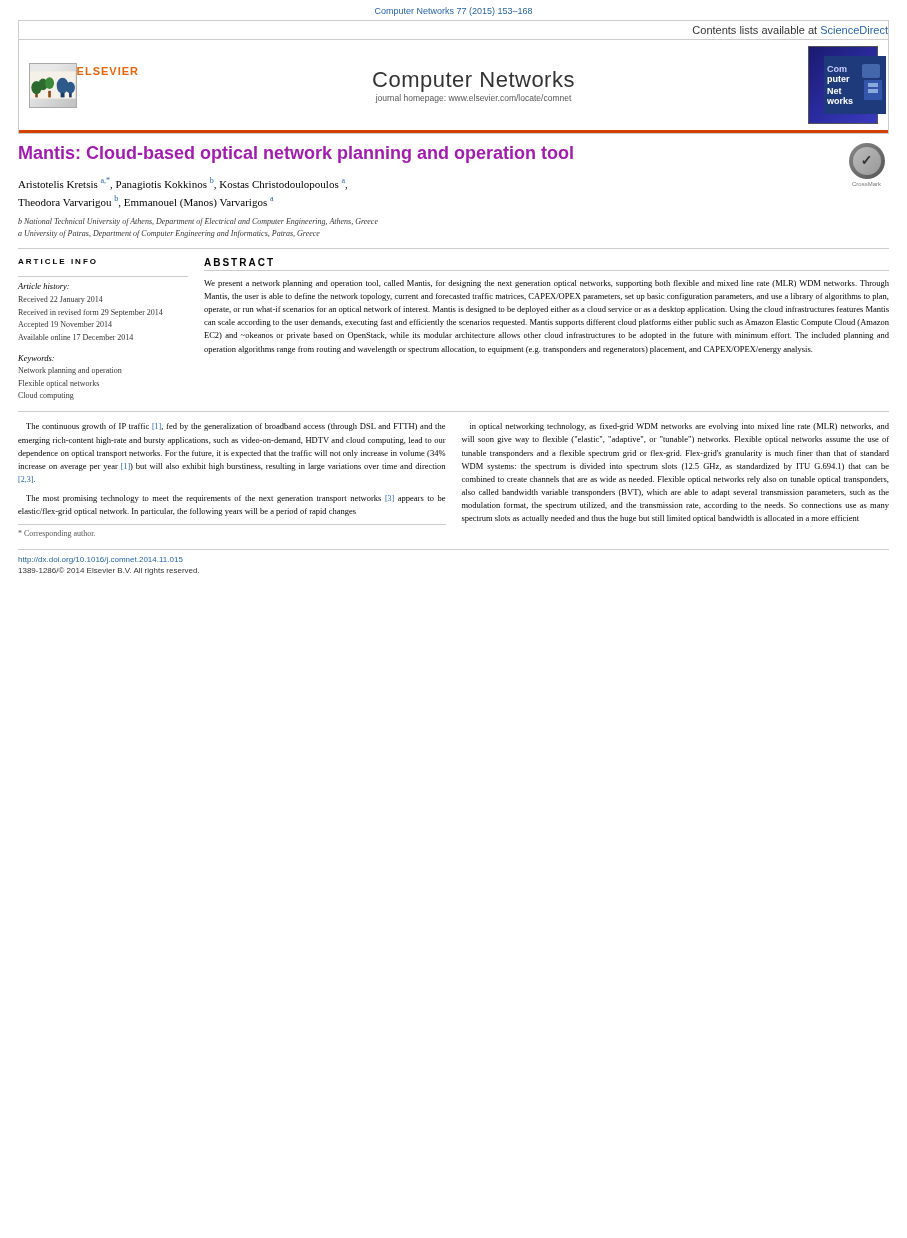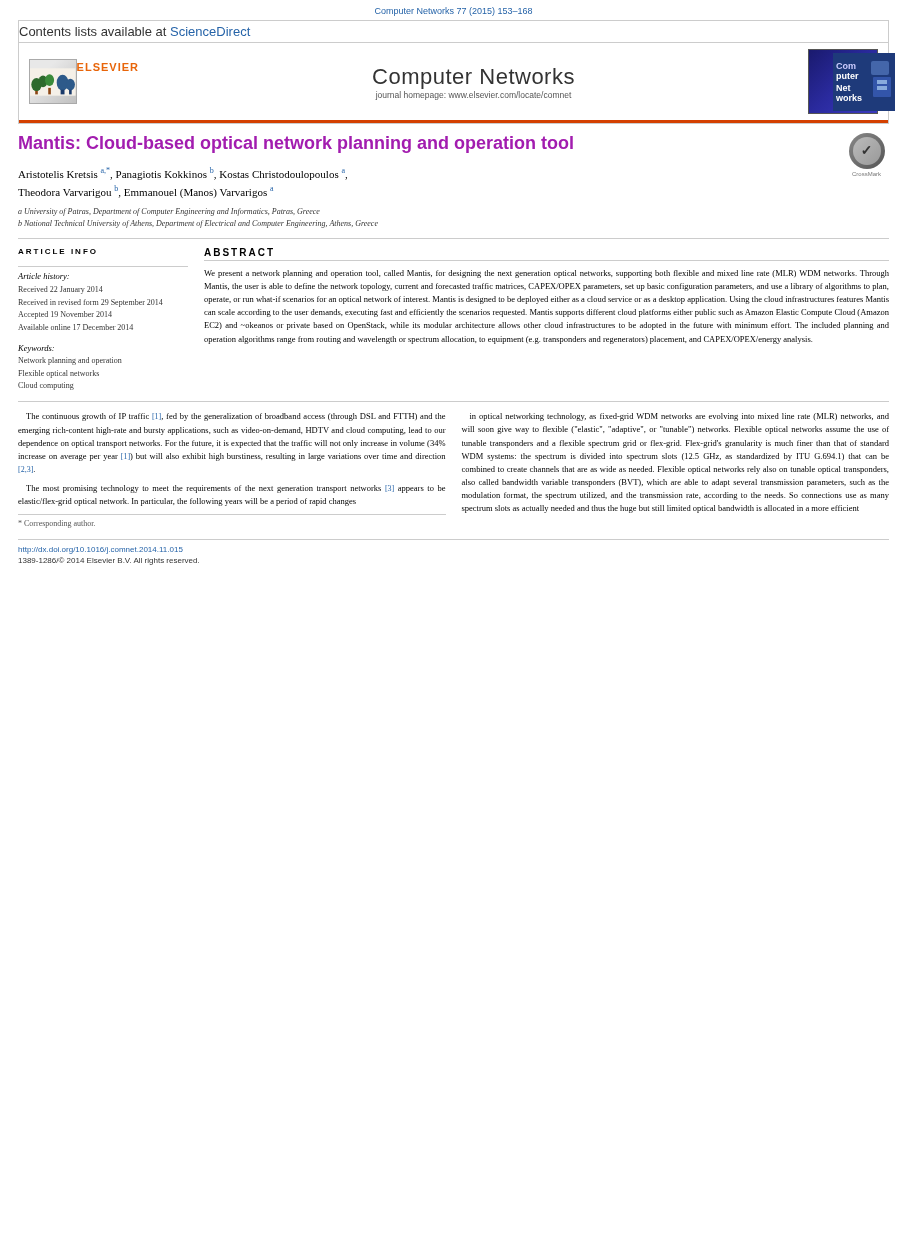--- a/index.html
+++ b/index.html
@@ -21,22 +21,22 @@
     }
 
     .header-box {
       border: 1px solid #ccc;
       margin: 0 18px 0 18px;
       display: flex;
       flex-direction: column;
     }
 
     .header-top {
-      text-align: left;
-      font-size: 13px;
+      text-align: right;
+      font-size: 11px;
       color: #333;
       font-family: Arial, sans-serif;
       padding: 3px 0;
       border-bottom: 1px solid #ccc;
     }
 
     .header-top a { color: #2563a8; text-decoration: none; }
 
     .header-middle {
       display: flex;
@@ -90,25 +90,25 @@
     }
 
     .journal-homepage {
       font-size: 8.5px;
       color: #555;
       font-family: Arial, sans-serif;
     }
 
     .cn-logo-box {
       width: 70px;
-      height: 65px;
+      height: 78px;
       background: linear-gradient(135deg, #1a1a6e 0%, #2a2a9e 50%, #3a3abe 100%);
       display: flex;
       flex-direction: column;
-      align-items: flex-start;
+      align-items: center;
       justify-content: center;
       color: white;
       font-family: Arial, sans-serif;
       font-size: 8px;
       border: 1px solid #555;
       position: relative;
       padding-left: 24px;
     }
 
     .header-bottom {
@@ -408,22 +408,22 @@
       <div class="crossmark-label">CrossMark</div>
     </div>
   </div>
 
   <div class="authors">
     Aristotelis Kretsis <sup>a,*</sup>, Panagiotis Kokkinos <sup>b</sup>, Kostas Christodoulopoulos <sup>a</sup>,<br>
     Theodora Varvarigou <sup>b</sup>, Emmanouel (Manos) Varvarigos <sup>a</sup>
   </div>
 
   <div class="affiliations">
+    <div>b National Technical University of Athens, Department of Electrical and Computer Engineering, Athens, Greece</div>
     <div>a University of Patras, Department of Computer Engineering and Informatics, Patras, Greece</div>
-    <div>b National Technical University of Athens, Department of Electrical and Computer Engineering, Athens, Greece</div>
   </div>
 
   <div class="two-col">
 
     <div class="article-info">
       <div class="article-info-title">ARTICLE INFO</div>
       <div class="article-history-title">Article history:</div>
       <div class="article-date">Received 22 January 2014</div>
       <div class="article-date">Received in revised form 29 September 2014</div>
       <div class="article-date">Accepted 19 November 2014</div>

